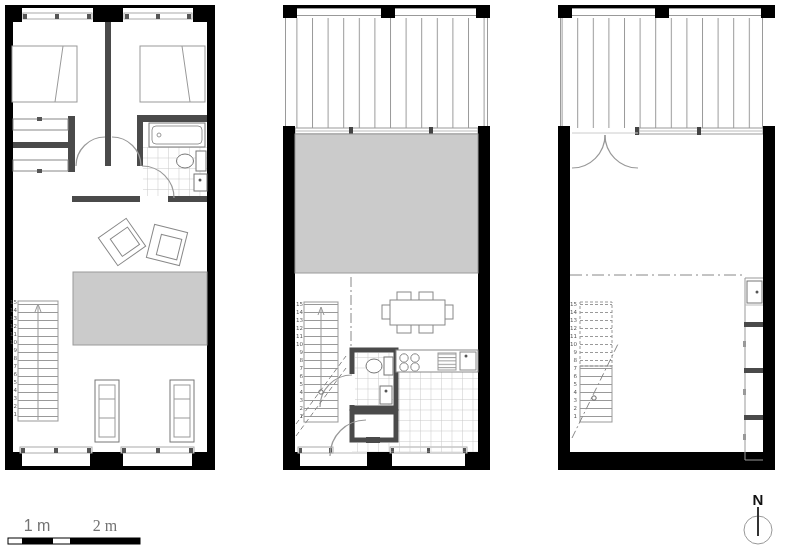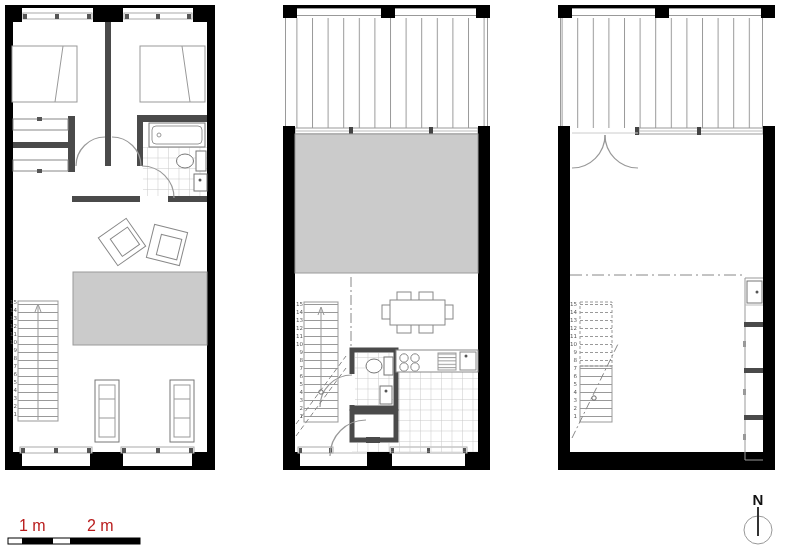--- a/index.html
+++ b/index.html
@@ -1,20 +1,20 @@
 <!DOCTYPE html>
 <html><head>
 <meta charset="utf-8">
 <style>
   html,body{margin:0;padding:0;background:#fff;}
   .sheet{position:relative;width:800px;height:547px;background:#ffffff;overflow:hidden;
          font-family:"Liberation Sans",sans-serif;}
   .sheet svg{position:absolute;left:0;top:0;}
   .label{position:absolute;color:#111;}
-  .scale-label{font-size:16px;width:36px;text-align:left;color:#b91c1c;}
+  .scale-label{font-size:16px;width:36px;text-align:center;color:#737373;}
   .north-label{font-size:15px;font-weight:bold;width:18px;text-align:center;color:#111;}
   .stair-nums{position:absolute;display:flex;flex-direction:column;}
   .stair-nums div{height:8px;line-height:8px;font-size:5.5px;color:#555;
                   text-align:right;width:11px;font-family:"DejaVu Sans",sans-serif;}
 </style>
 </head>
 <body>
 
 <div class="sheet">
 
@@ -315,21 +315,21 @@
     <rect x="22" y="538" width="31" height="6" fill="#000"></rect>
     <rect x="70" y="538" width="70" height="6" fill="#000"></rect>
   </g>
   <g>
     <circle cx="758" cy="530" r="14" fill="none" stroke="#999"></circle>
     <line x1="758" y1="507" x2="758" y2="536" stroke="#333" stroke-width="2"></line>
   </g>
 </svg>
 
 <div class="label scale-label" style="left:19px;top:517px;">1 m</div>
-<div class="label scale-label" style="left:87px;top:517px;">2 m</div>
+<div class="label scale-label" style="left:87px;top:517px;font-family:Liberation Serif, serif;">2 m</div>
 <div class="label north-label" style="left:749px;top:491px;">N</div>
 
 <div class="stair-nums" style="left:6px;top:298px;">
       <div>15</div>
       <div>14</div>
       <div>13</div>
       <div>12</div>
       <div>11</div>
       <div>10</div>
       <div>9</div>

